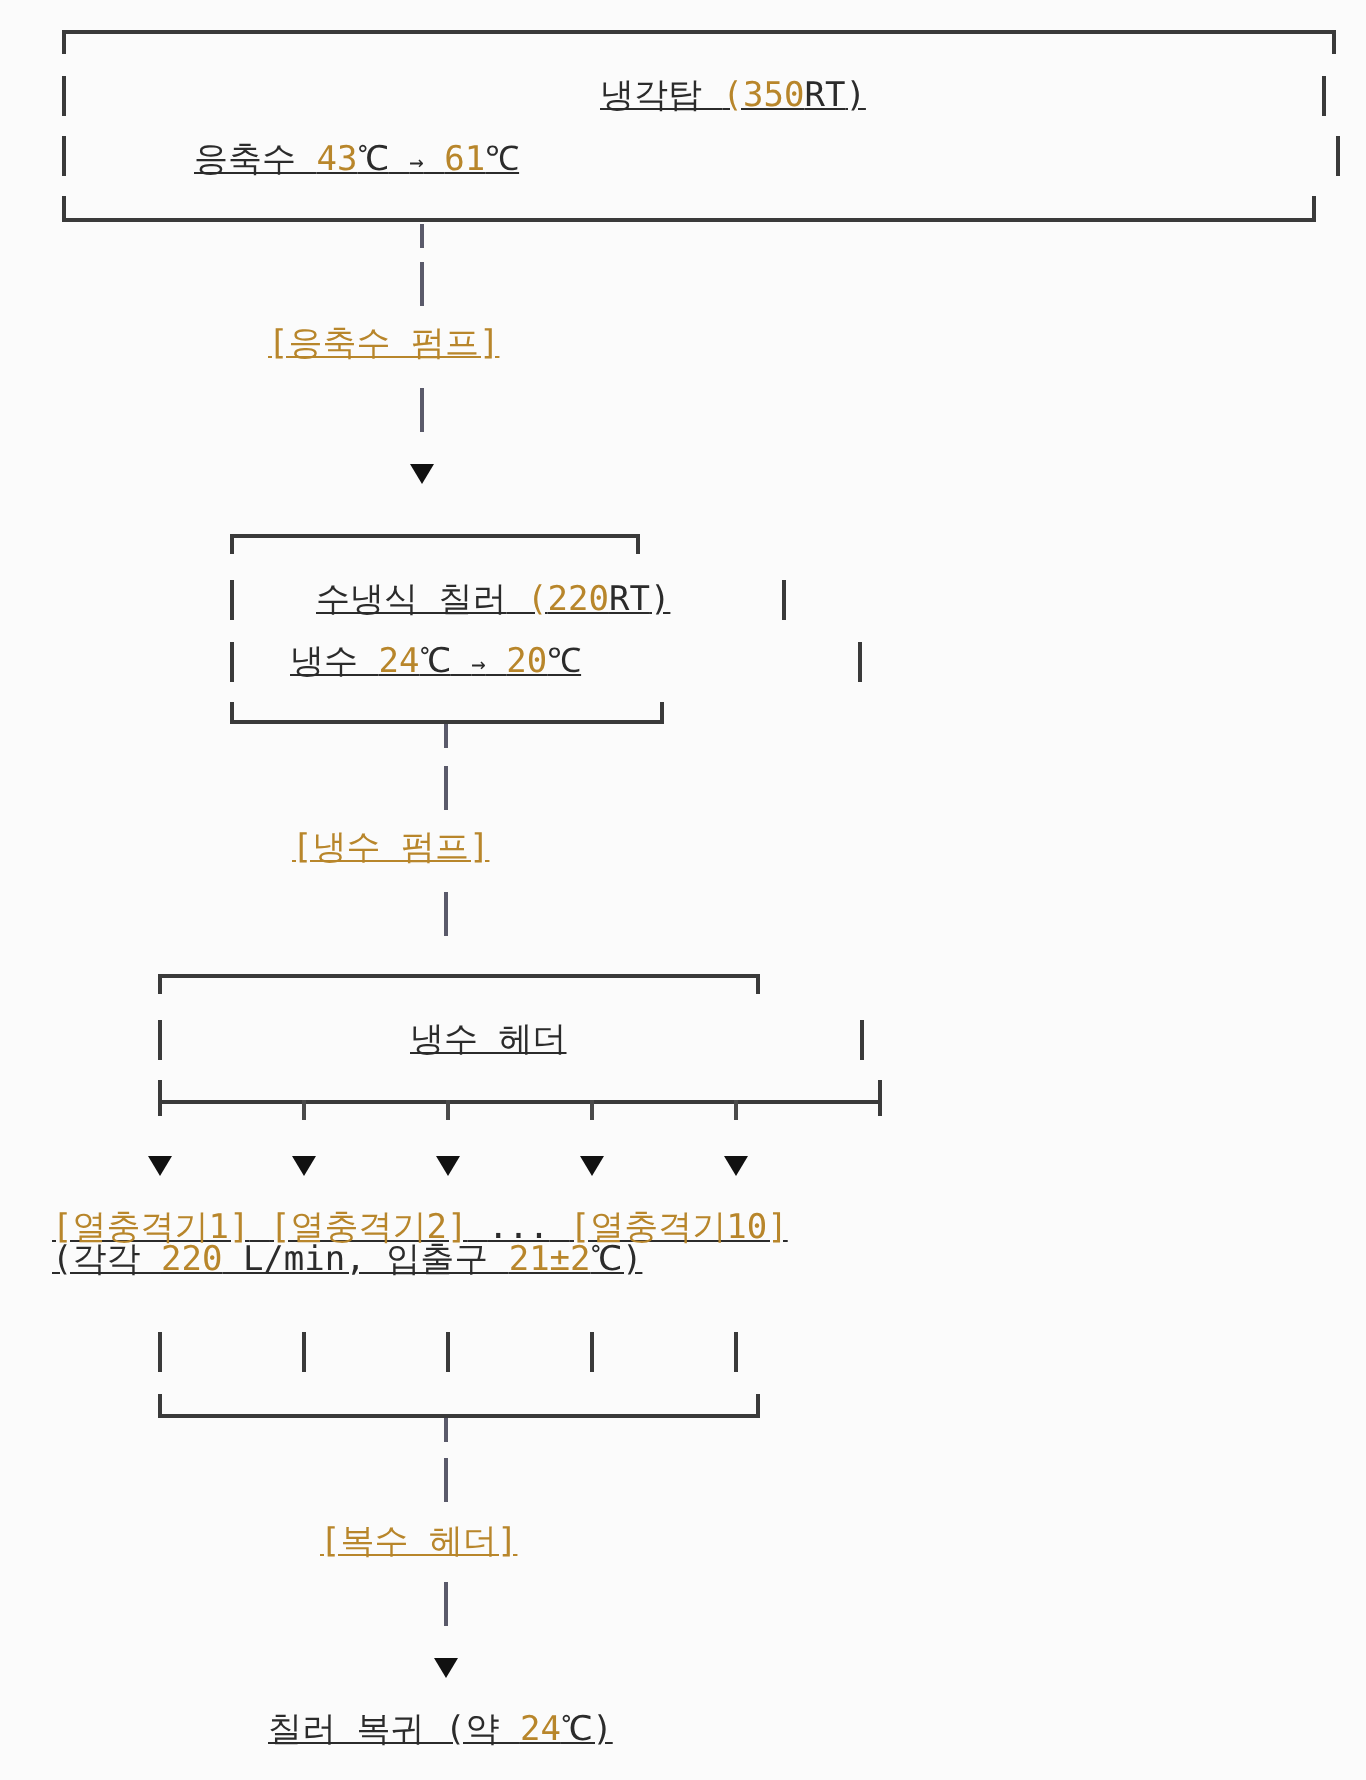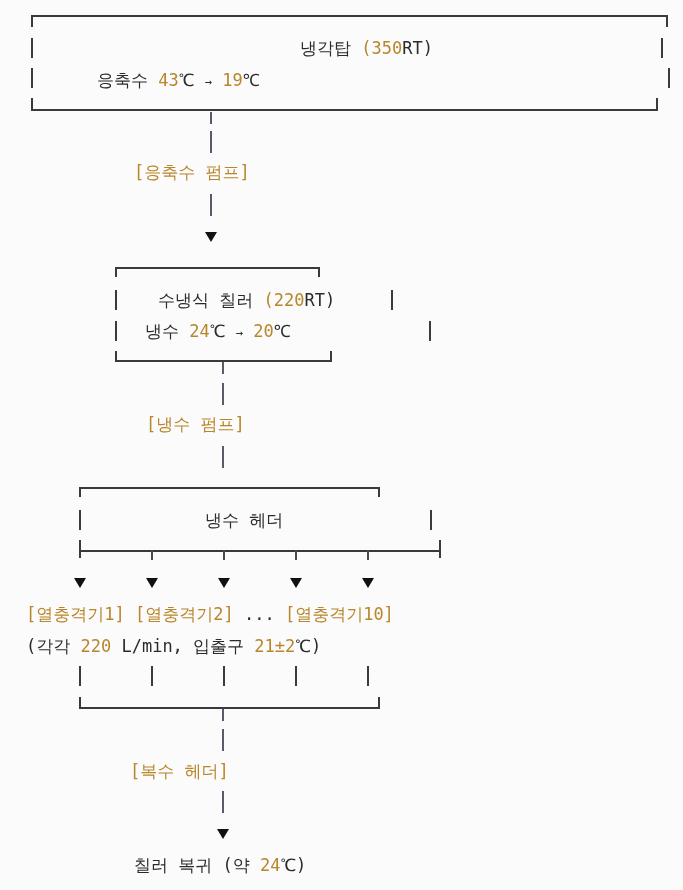--- a/index.html
+++ b/index.html
@@ -1,21 +1,21 @@
 <!DOCTYPE html>
 <html><head>
   <meta charset="utf-8">
   <style>
     html, body { margin: 0; padding: 0; }
     body {
       width: 683px; height: 890px; background: #fbfbfb; position: relative; overflow: hidden;
       font-family: "DejaVu Sans Mono", "Liberation Mono", monospace;
       color: #2b2b2b;
     }
-    .abs { position: absolute; }
+    .abs { position: absolute; text-decoration: underline; }
     .txt { font-size: 17px; line-height: 20px; white-space: pre; }
     .num { color: #b8862b; }
     .gold { color: #b8862b; }
     .hline { position: absolute; height: 0; border-top: 2px solid #3a3a3a; }
     .vline { position: absolute; width: 0; border-left: 2px solid #3a3a3a; }
     .vdash { position: absolute; width: 0; border-left: 2px solid #5a5a6a; height: 20px; }
     .arrow { position: absolute; width: 0; height: 0; border-left: 6px solid transparent; border-right: 6px solid transparent; border-top: 10px solid #111; }
     .tick { position: absolute; width: 0; border-left: 2px solid #4a4a4a; height: 10px; }
   </style>
 </head>
@@ -28,21 +28,21 @@
   <div class="vline" style="left:31px; top:38px; height:20px;"></div>
   <div class="vline" style="left:661px; top:38px; height:20px;"></div>
   <div class="vline" style="left:31px; top:68px; height:20px;"></div>
   <div class="vline" style="left:668px; top:68px; height:20px;"></div>
   <div class="vline" style="left:31px; top:98px; height:12px;"></div>
   <div class="vline" style="left:656px; top:98px; height:12px;"></div>
   <div class="hline" style="left:31px; top:109px; width:627px;"></div>
 
   <div class="abs txt" style="left:300px; top:38px;"><span>냉각탑</span> <span class="gold">(</span><span class="num">350</span><span>RT</span><span>)</span></div>
 
-  <div class="abs txt" style="left:97px; top:70px;"><span>응축수</span> <span class="num">43</span><span>℃</span> <span style="font-size:12px">→</span> <span class="num">19</span><span>℃</span></div>
+  <div class="abs txt" style="left:97px; top:70px;"><span>응축수</span> <span class="num">43</span><span>℃</span> <span style="font-size:12px">→</span> <span class="num">61</span><span>℃</span></div>
 </div>
 
 <div class="vdash" style="left:210px; top:112px; height:12px;"></div>
 <div class="vdash" style="left:210px; top:131px; height:22px;"></div>
 <div class="abs txt gold" style="left:134px; top:162px;">[응축수 펌프]</div>
 <div class="vdash" style="left:210px; top:194px; height:22px;"></div>
 <div class="arrow" style="left:205px; top:232px;"></div>
 
 <div>
   <div class="hline" style="left:115px; top:267px; width:205px;"></div>
@@ -83,31 +83,31 @@
 </div>
 
 <div class="arrow" style="left:74px; top:578px;"></div>
 <div class="arrow" style="left:146px; top:578px;"></div>
 <div class="arrow" style="left:218px; top:578px;"></div>
 <div class="arrow" style="left:290px; top:578px;"></div>
 <div class="arrow" style="left:362px; top:578px;"></div>
 
 <div class="abs txt" style="left:26px; top:604px;"><span class="gold">[열충격기1]</span> <span class="gold">[열충격기2]</span> <span>...</span> <span class="gold">[열충격기10]</span></div>
 
-<div class="abs txt" style="left:26px; top:636px;"><span>(각각 </span><span class="num">220</span><span> L/min, 입출구 </span><span class="num">21±2</span><span>℃)</span></div>
+<div class="abs txt" style="left:26px; top:620px;"><span>(각각 </span><span class="num">220</span><span> L/min, 입출구 </span><span class="num">21±2</span><span>℃)</span></div>
 
 <div class="vline" style="left:79px; top:666px; height:20px;"></div>
 <div class="vline" style="left:151px; top:666px; height:20px;"></div>
 <div class="vline" style="left:223px; top:666px; height:20px;"></div>
 <div class="vline" style="left:295px; top:666px; height:20px;"></div>
 <div class="vline" style="left:367px; top:666px; height:20px;"></div>
 
 <div class="vline" style="left:79px; top:697px; height:12px;"></div>
 <div class="vline" style="left:378px; top:697px; height:12px;"></div>
 <div class="hline" style="left:79px; top:707px; width:301px;"></div>
 
 <div class="vdash" style="left:222px; top:709px; height:12px;"></div>
 <div class="vdash" style="left:222px; top:729px; height:22px;"></div>
-<div class="abs txt gold" style="left:130px; top:761px;">[복수 헤더]</div>
+<div class="abs txt gold" style="left:160px; top:761px;">[복수 헤더]</div>
 <div class="vdash" style="left:222px; top:791px; height:22px;"></div>
 <div class="arrow" style="left:217px; top:829px;"></div>
 
 <div class="abs txt" style="left:134px; top:855px;"><span>칠러 복귀 (약 </span><span class="num">24</span><span>℃)</span></div>
 
 </body></html>

